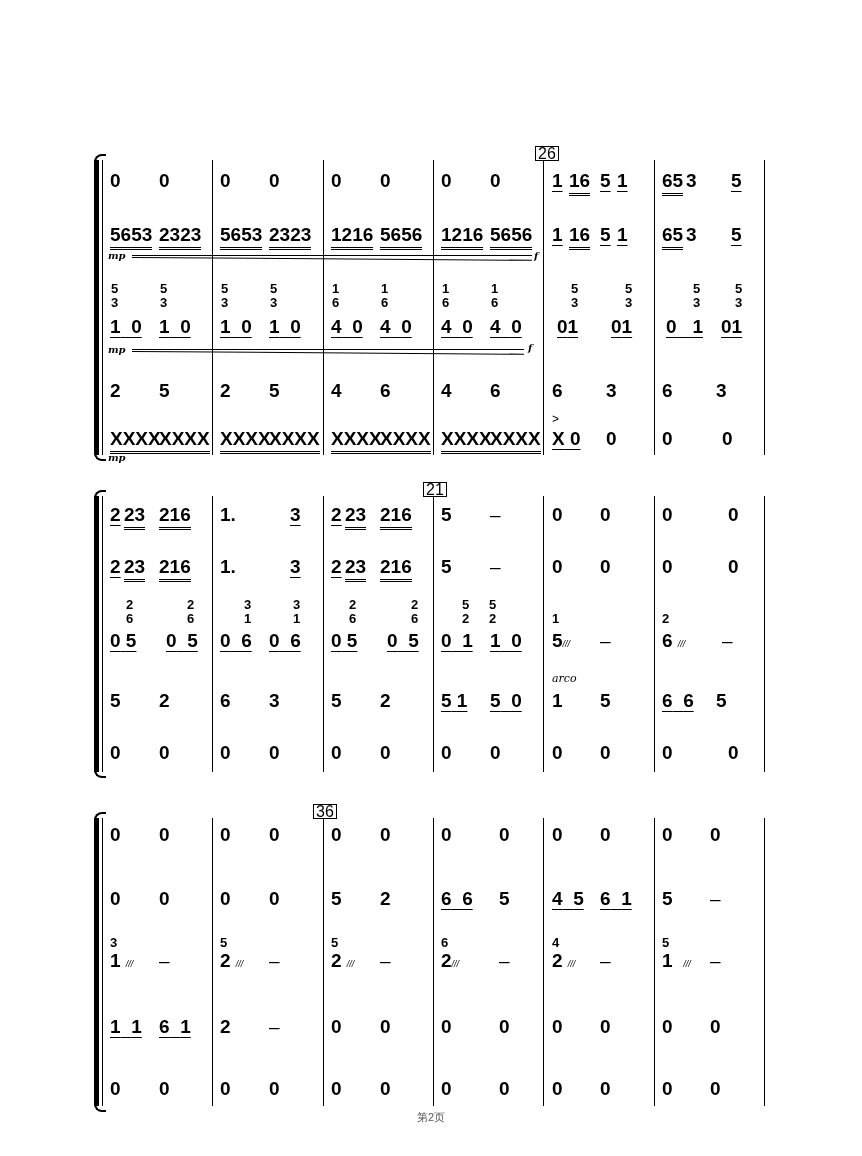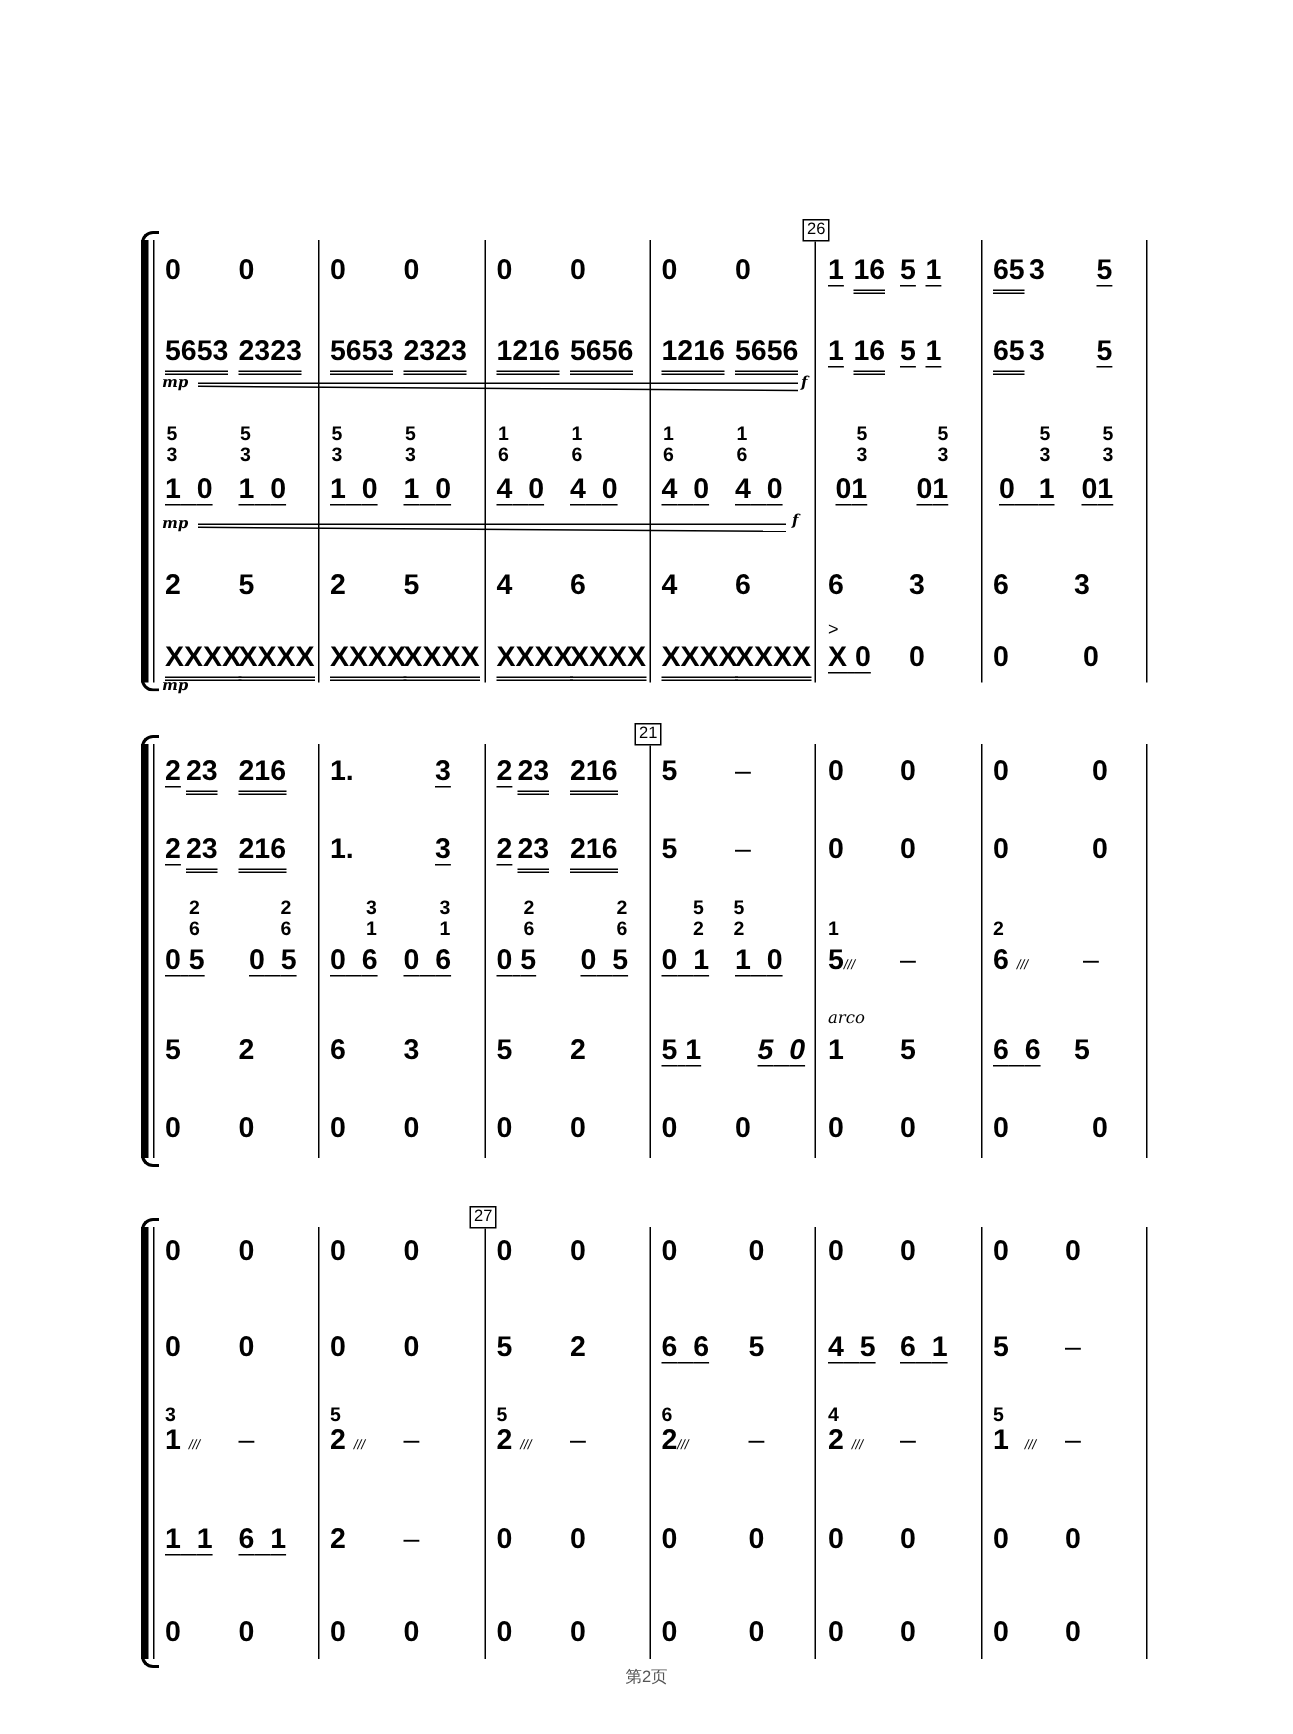--- a/index.html
+++ b/index.html
@@ -8,21 +8,21 @@
   .system { position: absolute; left: 94px; width: 672px; }
   .brace { position: absolute; left: 0; top: 0; bottom: 0; width: 5px; background: #000; }
   .brace-thin { position: absolute; left: 8px; top: 0; bottom: 0; width: 1px; background: #000; }
   .brace-cap-top { position: absolute; left: 0; top: -6px; width: 10px; height: 6px;
                    border-top: 2px solid #000; border-left: 2px solid #000; border-top-left-radius: 10px; }
   .brace-cap-bot { position: absolute; left: 0; bottom: -6px; width: 10px; height: 6px;
                    border-bottom: 2px solid #000; border-left: 2px solid #000; border-bottom-left-radius: 10px; }
   .barline { position: absolute; top: 0; bottom: 0; width: 1px; background: #000; }
   .cell { position: absolute; font-weight: bold; font-size: 19px; white-space: nowrap; }
   .chord { position: absolute; font-weight: bold; font-size: 13px; line-height: 14px; text-align: center; }
-  .rehearsal { position: absolute; font-size: 11px; border: 1px solid #000; padding: 0 2px; line-height: 13px; background: #fff; }
+  .rehearsal { position: absolute; font-size: 16px; border: 1px solid #000; padding: 0 2px; line-height: 13px; background: #fff; }
   .dyn { position: absolute; font-family: "DejaVu Serif", serif; font-style: italic; font-weight: bold; font-size: 10px; }
   .hairpin { position: absolute; height: 0; border-top: 1px solid #000; }
   .arco { position: absolute; font-family: "DejaVu Serif", serif; font-style: italic; font-size: 11px; }
   .footer { position: absolute; left: 0; width: 862px; top: 1110px; text-align: center; font-size: 11px; color: #555; }
   .ul1 { text-decoration: underline; text-underline-offset: 4px; }
   .ul2 { border-bottom: 3px double #000; padding-bottom: 1px; }
 </style>
 </head>
 <body>
 
@@ -270,21 +270,21 @@
   <span class="cell" style="left:628px;top:134px;font-weight:normal;">–</span>
 
   <span class="arco" style="left:458px;top:176px;">arco</span>
   <span class="cell" style="left:16px;top:194px;">5</span>
   <span class="cell" style="left:65px;top:194px;">2</span>
   <span class="cell" style="left:126px;top:194px;">6</span>
   <span class="cell" style="left:175px;top:194px;">3</span>
   <span class="cell" style="left:237px;top:194px;">5</span>
   <span class="cell" style="left:286px;top:194px;">2</span>
   <span class="cell ul1" style="left:347px;top:194px;"><span>5</span>&nbsp;<span>1</span></span>
-  <span class="cell ul1" style="left:411px;top:194px;font-style:italic;"><span>5</span>&nbsp;&nbsp;<span>0</span></span>
+  <span class="cell ul1" style="left:396px;top:194px;"><span>5</span>&nbsp;&nbsp;<span>0</span></span>
   <span class="cell" style="left:458px;top:194px;">1</span>
   <span class="cell" style="left:506px;top:194px;">5</span>
   <span class="cell ul1" style="left:568px;top:194px;"><span>6</span>&nbsp;&nbsp;<span>6</span></span>
   <span class="cell" style="left:622px;top:194px;">5</span>
 
   <span class="cell" style="left:16px;top:246px;">0</span>
   <span class="cell" style="left:65px;top:246px;">0</span>
   <span class="cell" style="left:126px;top:246px;">0</span>
   <span class="cell" style="left:175px;top:246px;">0</span>
   <span class="cell" style="left:237px;top:246px;">0</span>
@@ -303,21 +303,21 @@
   <div class="brace-cap-top"></div>
   <div class="brace-cap-bot"></div>
 
   <div class="barline" style="left:118px;"></div>
   <div class="barline" style="left:229px;"></div>
   <div class="barline" style="left:339px;"></div>
   <div class="barline" style="left:449px;"></div>
   <div class="barline" style="left:560px;"></div>
   <div class="barline" style="left:670px;"></div>
 
-  <span class="rehearsal" style="left:219px;top:-14px;">27</span>
+  <span class="rehearsal" style="left:219px;top:-14px;">36</span>
 
   <span class="cell" style="left:16px;top:6px;">0</span>
   <span class="cell" style="left:65px;top:6px;">0</span>
   <span class="cell" style="left:126px;top:6px;">0</span>
   <span class="cell" style="left:175px;top:6px;">0</span>
   <span class="cell" style="left:237px;top:6px;">0</span>
   <span class="cell" style="left:286px;top:6px;">0</span>
   <span class="cell" style="left:347px;top:6px;">0</span>
   <span class="cell" style="left:405px;top:6px;">0</span>
   <span class="cell" style="left:458px;top:6px;">0</span>

